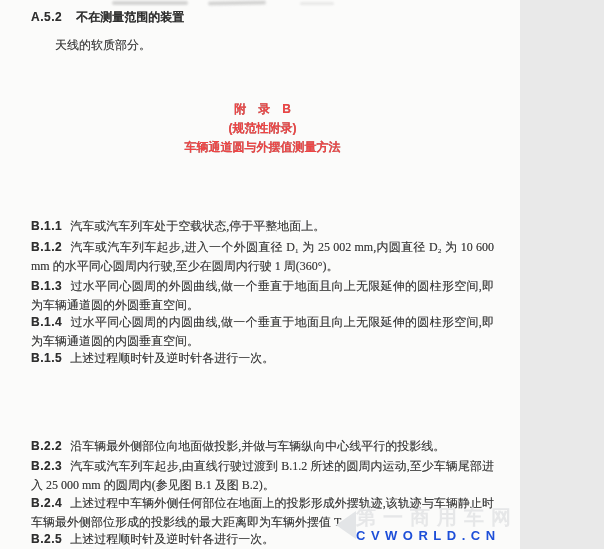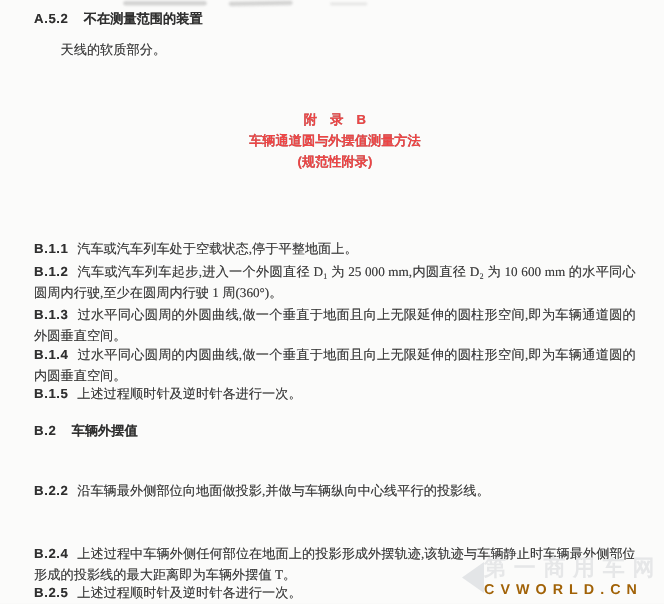--- a/index.html
+++ b/index.html
@@ -1,18 +1,18 @@
 <!DOCTYPE html>
 <html><head>
 <meta charset="utf-8">
 <style>
   html,body { margin:0; padding:0; background:#e9e9e9; }
   .page {
     position:relative;
-    width:604px; height:549px;
+    width:520px; height:549px;
     margin:0;
     background:#fbfbfa;
     overflow:hidden;
     font-family:"Liberation Serif","DejaVu Serif",serif;
     color:#3c3c3c;
   }
   .block {
     position:absolute; left:31px; right:26px;
     font-size:12px; line-height:18.5px;
     text-align:justify;
@@ -53,74 +53,74 @@
   }
   .wm-text { text-align:left; }
   .wm-cn {
     font-family:"Liberation Sans","DejaVu Sans",sans-serif;
     font-weight:bold; font-size:20px; letter-spacing:7px;
     color:#e6e7e8; line-height:22px; white-space:nowrap;
   }
   .wm-en {
     font-family:"Liberation Sans","DejaVu Sans",sans-serif;
     font-weight:bold; font-size:13px; letter-spacing:5.5px;
-    color:#a16207; line-height:15px; white-space:nowrap;
+    color:#1d4ed8; line-height:15px; white-space:nowrap;
   }
 </style>
 </head>
 <body>
 
 <div class="page">
 
   <div class="smudge s1"></div>
   <div class="smudge s2"></div>
   <div class="smudge s3"></div>
 
   <div class="block heading" style="top:8px">
     <span class="hnum">A.5.2</span><span>不在测量范围的装置</span>
   </div>
 
   <div class="block indent" style="top:36px">天线的软质部分。</div>
 
   <div class="block appendix" style="top:100px">
     <div>附　录　B</div>
+    <div>(规范性附录)</div>
     <div>车辆通道圆与外摆值测量方法</div>
-    <div>(规范性附录)</div>
   </div>
 
 
   <p class="block clause" style="top:217px">
     <span class="num">B.1.1</span><span>汽车或汽车列车处于空载状态,停于平整地面上。</span>
   </p>
 
   <p class="block clause" style="top:238px">
-    <span class="num">B.1.2</span><span>汽车或汽车列车起步,进入一个外圆直径 D₁ 为 25 000 mm,内圆直径 D₂ 为 10 600 mm 的水平同心圆周内行驶,至少在圆周内行驶 1 周(360°)。</span>
+    <span class="num">B.1.2</span><span>汽车或汽车列车起步,进入一个外圆直径 D₁ 为 25 002 mm,内圆直径 D₂ 为 10 600 mm 的水平同心圆周内行驶,至少在圆周内行驶 1 周(360°)。</span>
   </p>
 
   <p class="block clause" style="top:277px">
     <span class="num">B.1.3</span><span>过水平同心圆周的外圆曲线,做一个垂直于地面且向上无限延伸的圆柱形空间,即为车辆通道圆的外圆垂直空间。</span>
   </p>
 
   <p class="block clause" style="top:313px">
     <span class="num">B.1.4</span><span>过水平同心圆周的内圆曲线,做一个垂直于地面且向上无限延伸的圆柱形空间,即为车辆通道圆的内圆垂直空间。</span>
   </p>
 
   <p class="block clause" style="top:349px">
     <span class="num">B.1.5</span><span>上述过程顺时针及逆时针各进行一次。</span>
   </p>
 
-  <div class="block heading" style="top:382px">
-    <span class="hnum">B.2</span><span>车辆外摆值</span>
-  </div>
 
 
   <p class="block clause" style="top:437px">
     <span class="num">B.2.2</span><span>沿车辆最外侧部位向地面做投影,并做与车辆纵向中心线平行的投影线。</span>
   </p>
 
+  <p class="block clause" style="top:457px">
+    <span class="num">B.2.3</span><span>汽车或汽车列车起步,由直线行驶过渡到 B.1.2 所述的圆周内运动,至少车辆尾部进入 25 000 mm 的圆周内(参见图 B.1 及图 B.2)。</span>
+  </p>
 
   <p class="block clause" style="top:494px">
     <span class="num">B.2.4</span><span>上述过程中车辆外侧任何部位在地面上的投影形成外摆轨迹,该轨迹与车辆静止时车辆最外侧部位形成的投影线的最大距离即为车辆外摆值 T。</span>
   </p>
 
   <p class="block clause" style="top:530px">
     <span class="num">B.2.5</span><span>上述过程顺时针及逆时针各进行一次。</span>
   </p>
 
   <div class="watermark">

